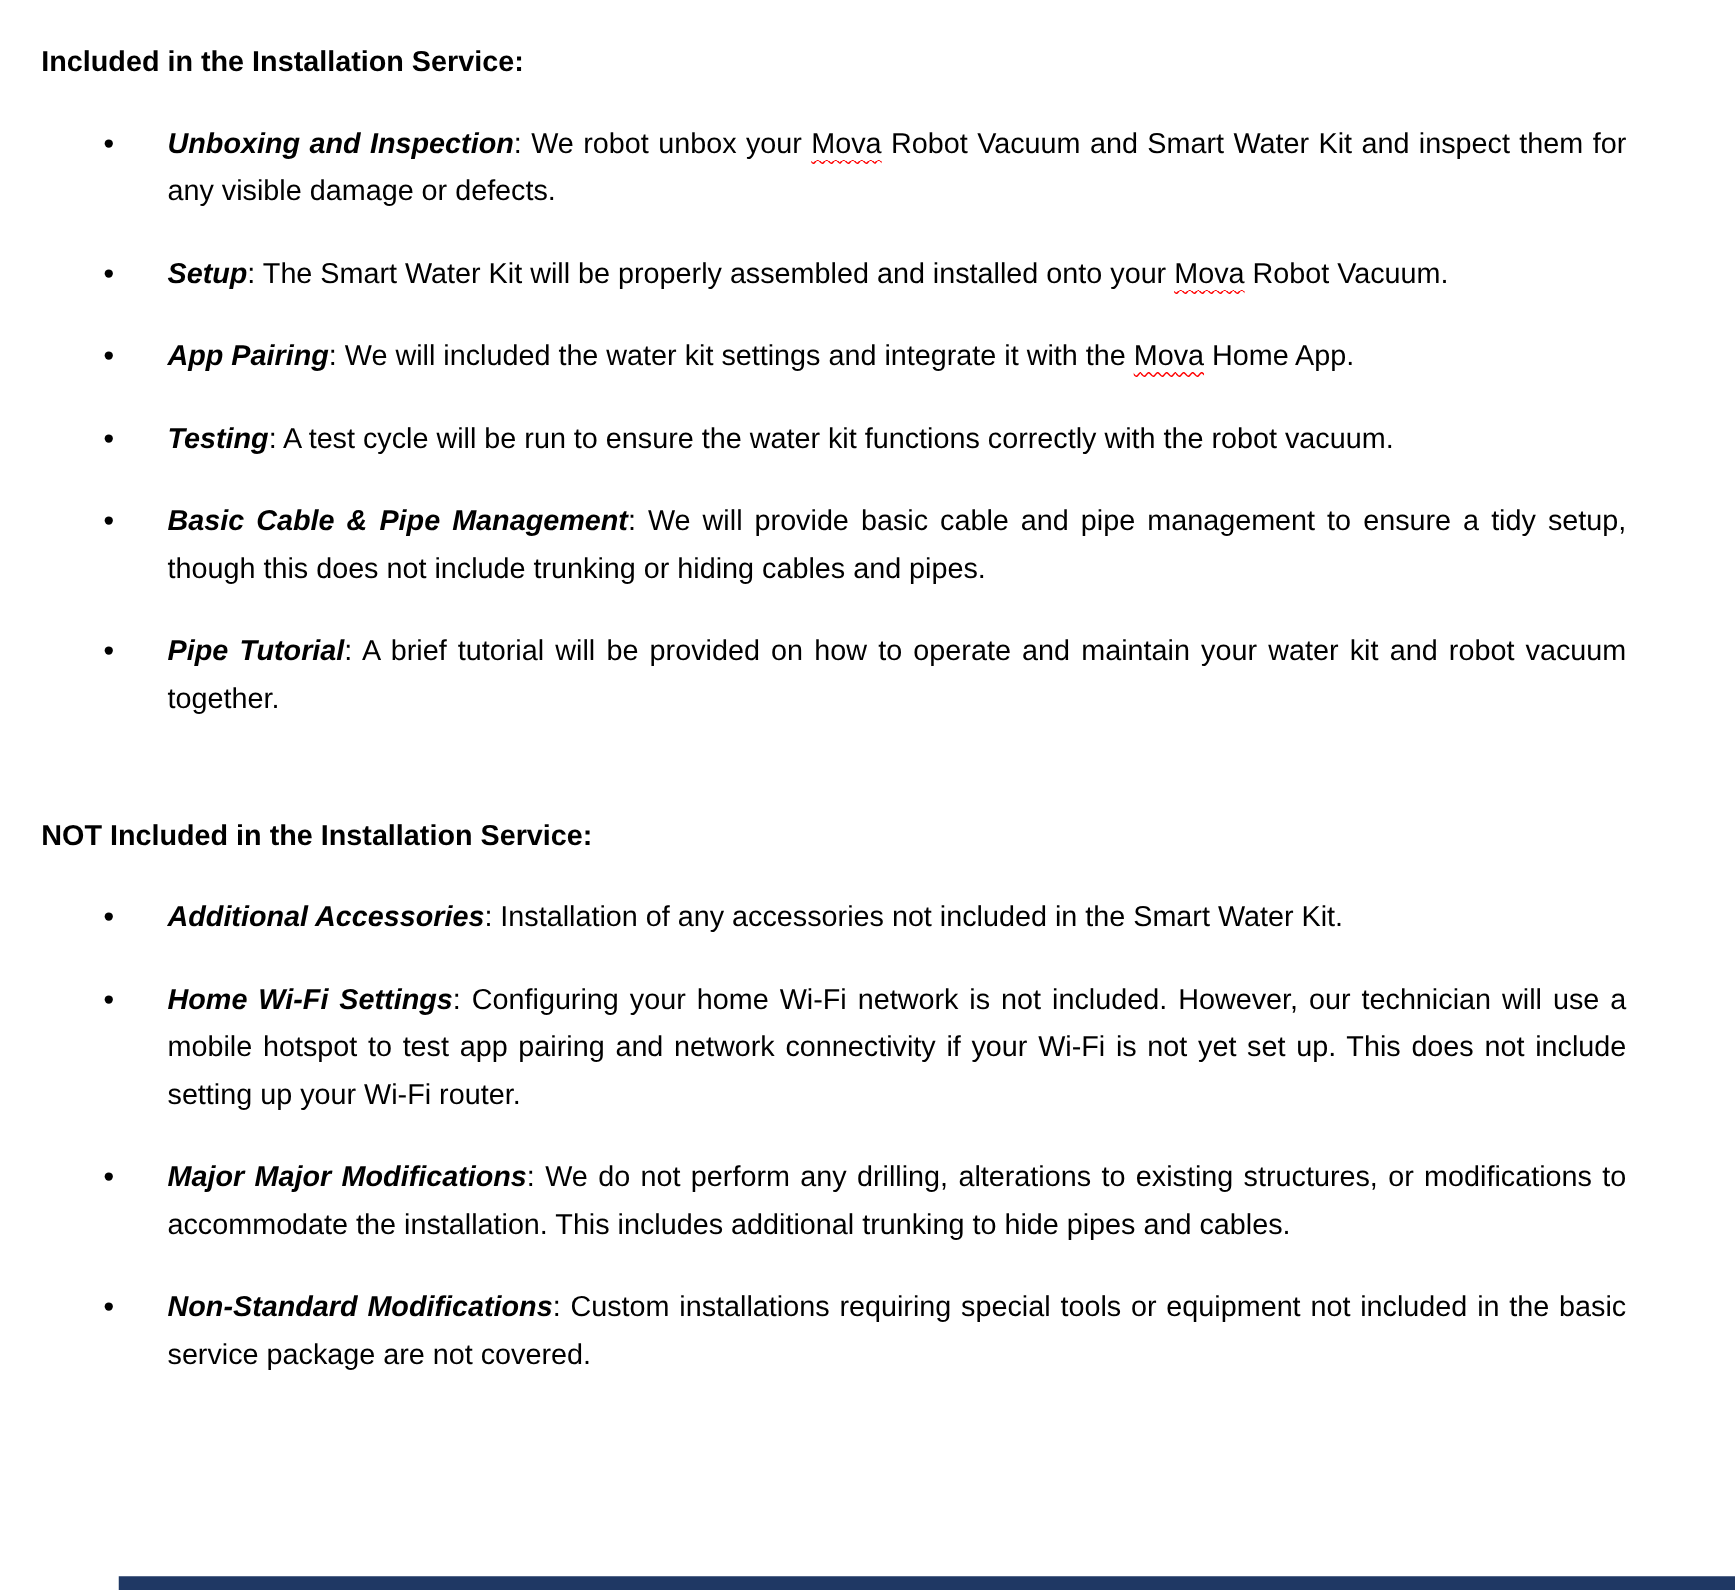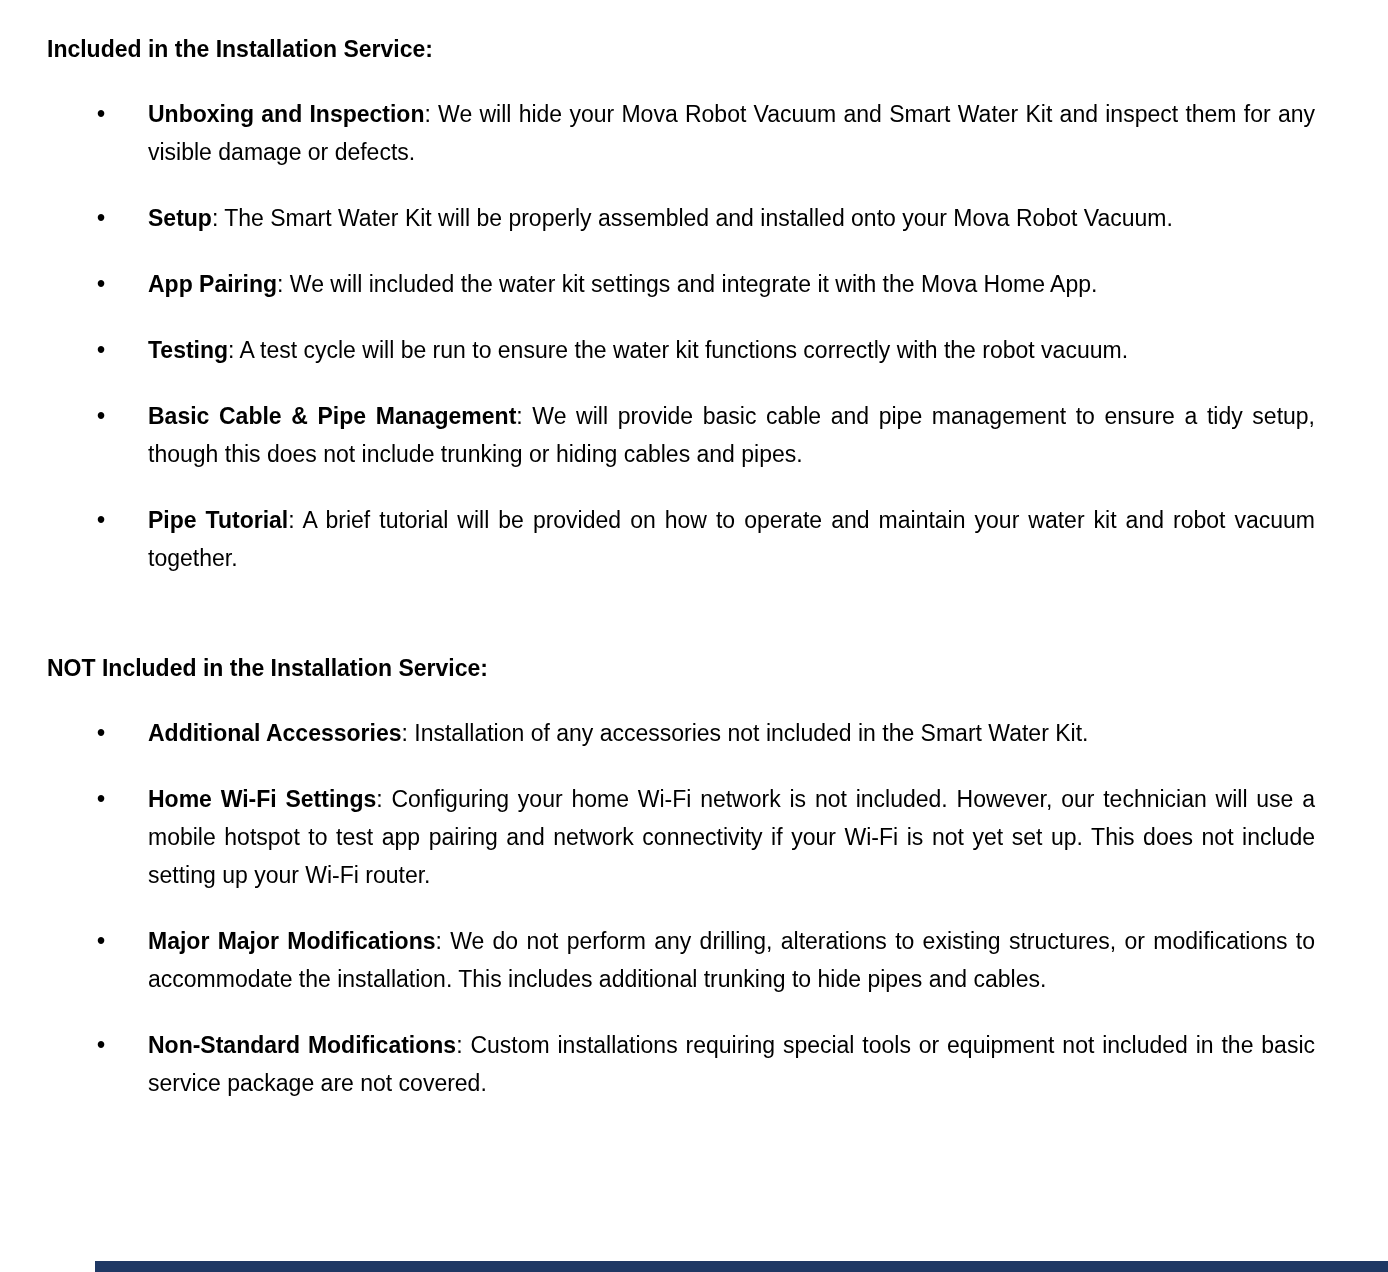--- a/index.html
+++ b/index.html
@@ -11,21 +11,21 @@
     width: 1388px;
     height: 1272px;
     position: relative;
     overflow: hidden;
     font-family: "Liberation Sans", "DejaVu Sans", sans-serif;
     color: #000000;
   }
   .doc {
     position: absolute;
     top: 30px;
-    left: 47px;
+    left: 33px;
     width: 1268px;
     font-size: 23px;
     line-height: 38px;
   }
   .section-heading {
     font-weight: bold;
     font-size: 23px;
     line-height: 38px;
     margin: 0 0 27px 0;
   }
@@ -46,22 +46,24 @@
   }
   ul.bullet-list li .bullet-glyph {
     position: absolute;
     left: 50px;
     top: 0;
     font-weight: bold;
     text-align: left;
   }
   .term {
     font-weight: bold;
+    font-style: italic;
   }
   .miss {
+    text-decoration: underline;
     text-decoration-style: wavy;
     text-decoration-color: #ff0000;
     text-decoration-thickness: 1px;
     text-underline-offset: 5px;
   }
   .page-bottom-bar {
     position: absolute;
     left: 95px;
     right: 0;
     bottom: 0;
@@ -71,21 +73,21 @@
 </style>
 </head>
 <body>
 
 <div class="doc">
 
   <div class="section section-1">
     <p class="section-heading">Included in the Installation Service:</p>
     <ul class="bullet-list">
       <li>
-        <span class="bullet-glyph">•</span><span class="term">Unboxing and Inspection</span><span>: We will hide your </span><span class="miss">Mova</span><span> Robot Vacuum and Smart Water Kit and inspect them for any visible damage or defects.</span>
+        <span class="bullet-glyph">•</span><span class="term">Unboxing and Inspection</span><span>: We robot unbox your </span><span class="miss">Mova</span><span> Robot Vacuum and Smart Water Kit and inspect them for any visible damage or defects.</span>
       </li>
       <li>
         <span class="bullet-glyph">•</span><span class="term">Setup</span><span>: The Smart Water Kit will be properly assembled and installed onto your </span><span class="miss">Mova</span><span> Robot Vacuum.</span>
       </li>
       <li>
         <span class="bullet-glyph">•</span><span class="term">App Pairing</span><span>: We will included the water kit settings and integrate it with the </span><span class="miss">Mova</span><span> Home App.</span>
       </li>
       <li>
         <span class="bullet-glyph">•</span><span class="term">Testing</span><span>: A test cycle will be run to ensure the water kit functions correctly with the robot vacuum.</span>
       </li>

